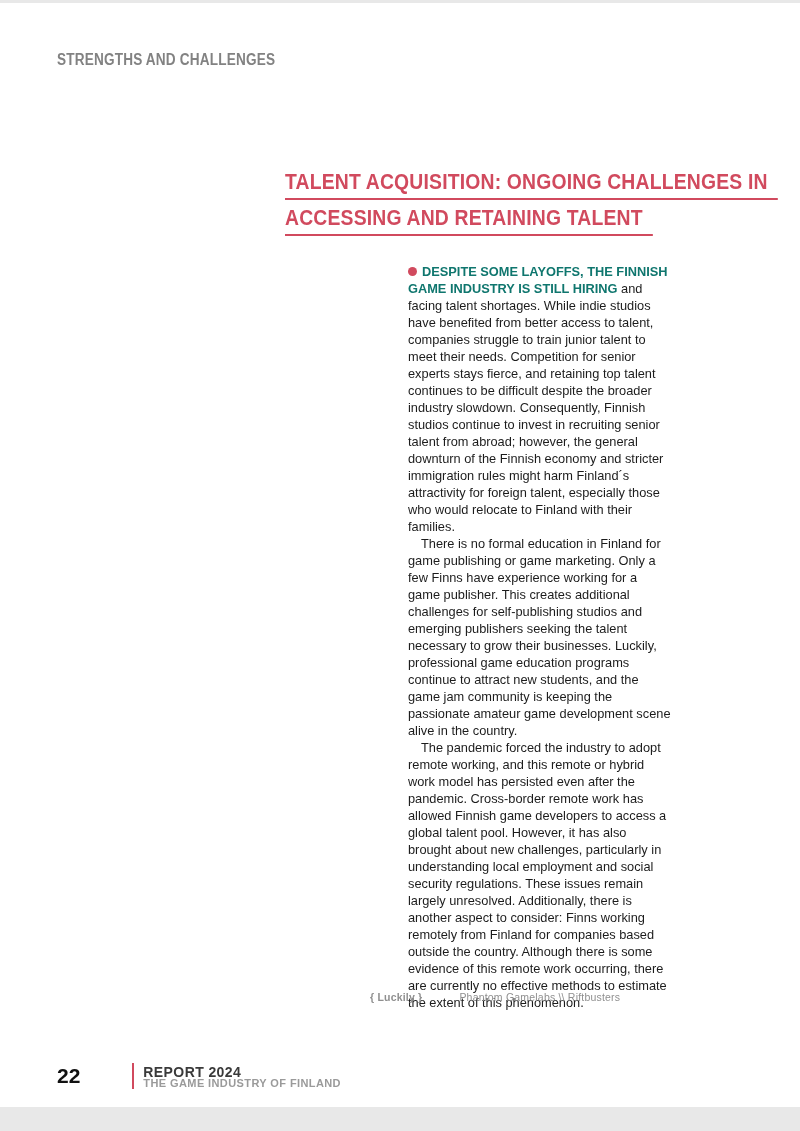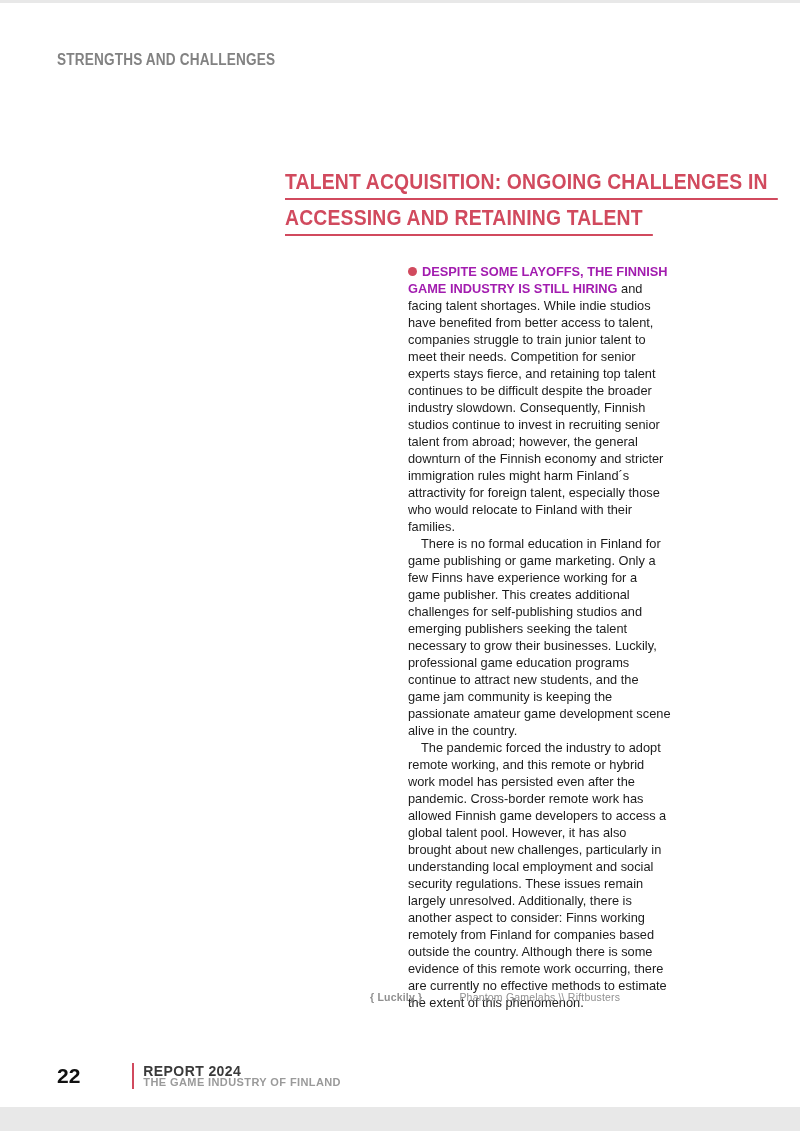--- a/index.html
+++ b/index.html
@@ -68,42 +68,42 @@
     width: 9px;
     height: 9px;
     border-radius: 50%;
     background: #d14a5e;
     margin-right: 5px;
     position: relative;
     top: 0px;
   }
   .lead-bold {
     font-weight: 700;
-    color: #a21caf;
+    color: #0f766e;
   }
 
   
   .caption {
     position: absolute;
     left: 370px;
     top: 988px;
     font-size: 10.5px;
     color: #8f8f8f;
     letter-spacing: 0.2px;
   }
   .cap-label { font-weight: 700; color: #8f8f8f; margin-right: 6px; }
   .cap-text { font-weight: 400; color: #8f8f8f; padding-left: 31px; }
 
   
   .footer {
     position: absolute;
     left: 57px;
     top: 1060px;
     display: flex;
-    align-items: flex-start;
+    align-items: flex-end;
   }
   .page-num {
     font-size: 21px;
     font-weight: 700;
     color: #111111;
     line-height: 26px;
   }
   .footer-rule {
     width: 2px;
     height: 26px;

